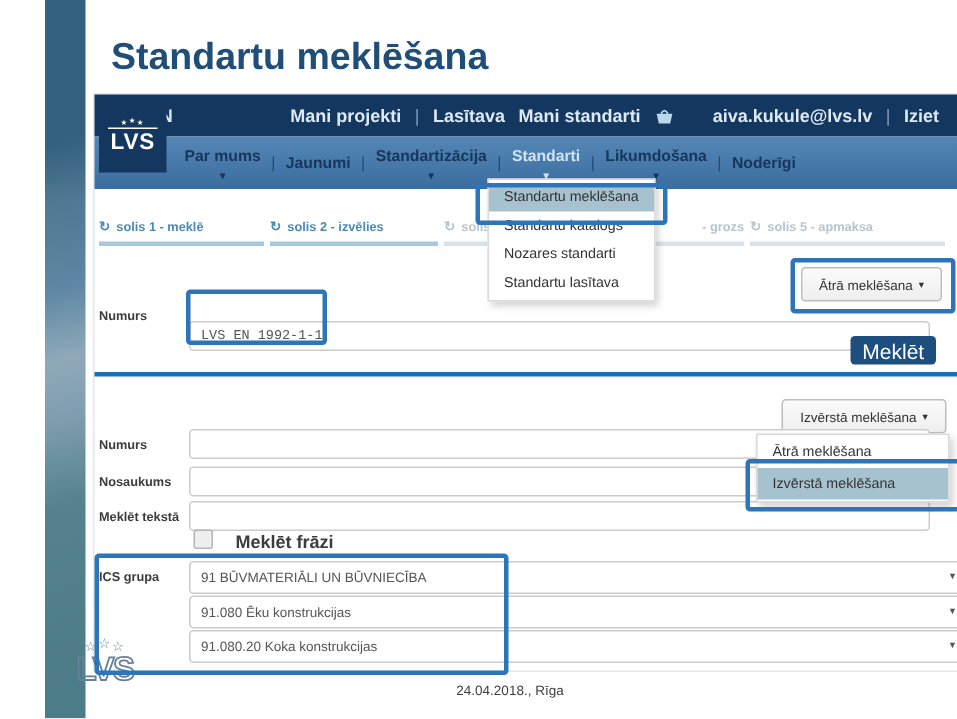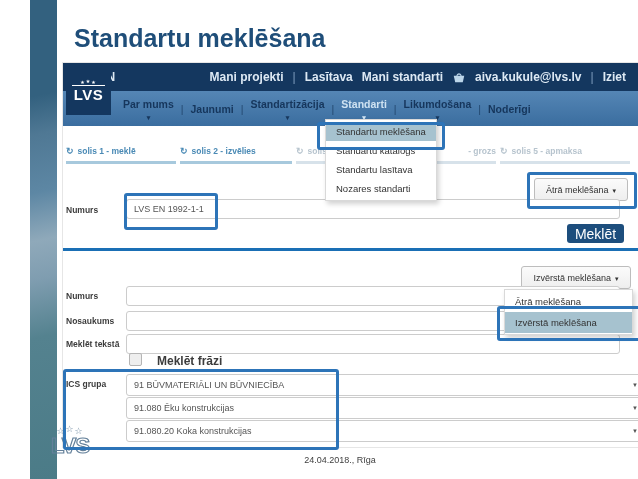--- a/index.html
+++ b/index.html
@@ -105,21 +105,21 @@
         <span>Mani projekti</span>
         <span class="tsep"></span>
         <span>Lasītava</span>
         <span style="">Mani standarti</span>
         <span class="basket">
           <svg viewBox="0 0 24 20" width="14" height="12">
             <path d="M8 8 Q12 1 16 8" fill="none" stroke="#bcd6ea" stroke-width="2"></path>
             <path d="M3 8 L21 8 L18.5 19 L5.5 19 Z" fill="#bcd6ea"></path>
           </svg>
         </span>
-        <span style="margin-left:0;">aiva.kukule@lvs.lv</span>
+        <span style="margin-left:16px;">aiva.kukule@lvs.lv</span>
         <span class="tsep"></span>
         <span>Iziet</span>
       </div>
     </div>
 
     <div class="navbar">
       <div class="nav-items">
         <span class="nav-item">
           <span>Par mums</span>
           <span class="caret">▾</span>
@@ -173,31 +173,31 @@
       <span>- grozs</span>
     </div>
     <div class="step dim" style="left:437px;width:130px;">
       <span class="step-ic">↻</span>
       <span>solis 5 - apmaksa</span>
     </div>
 
     <div class="panel menu-panel">
       <div class="item hl">Standartu meklēšana</div>
       <div class="item">Standartu katalogs</div>
+      <div class="item">Nozares standarti</div>
       <div class="item">Standartu lasītava</div>
-      <div class="item">Nozares standarti</div>
     </div>
 
     <div class="gbtn quick-btn">
       <span>Ātrā meklēšana</span>
       <span class="caret">▾</span>
     </div>
 
     <div class="flabel" style="top:142px;">Numurs</div>
-    <input class="tinput" style="top: 136px;" value="LVS EN 1992-1-1">
+    <input class="tinput" style="top: 151px; font-family: Liberation Mono, monospace;" value="LVS EN 1992-1-1">
     <button class="navy-btn" style="left:504px;top:161px;width:57px;height:19px;">Meklēt</button>
 
     <div class="divider"></div>
 
     <div class="gbtn adv-btn">
       <span>Izvērstā meklēšana</span>
       <span class="caret">▾</span>
     </div>
 
     <div class="panel adv-panel">

